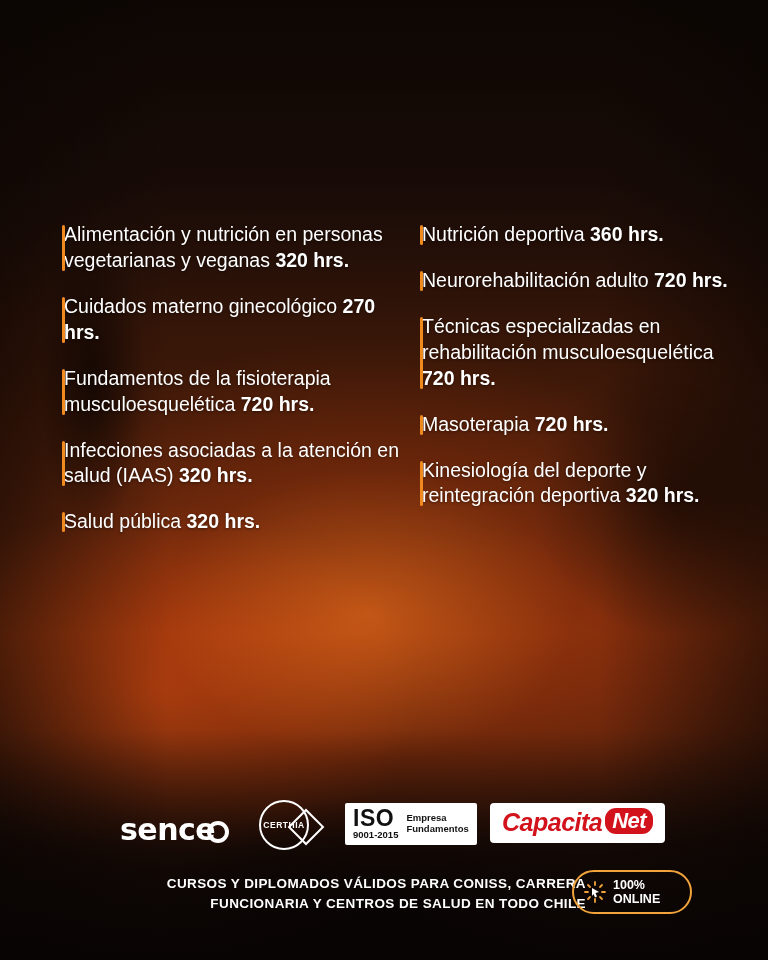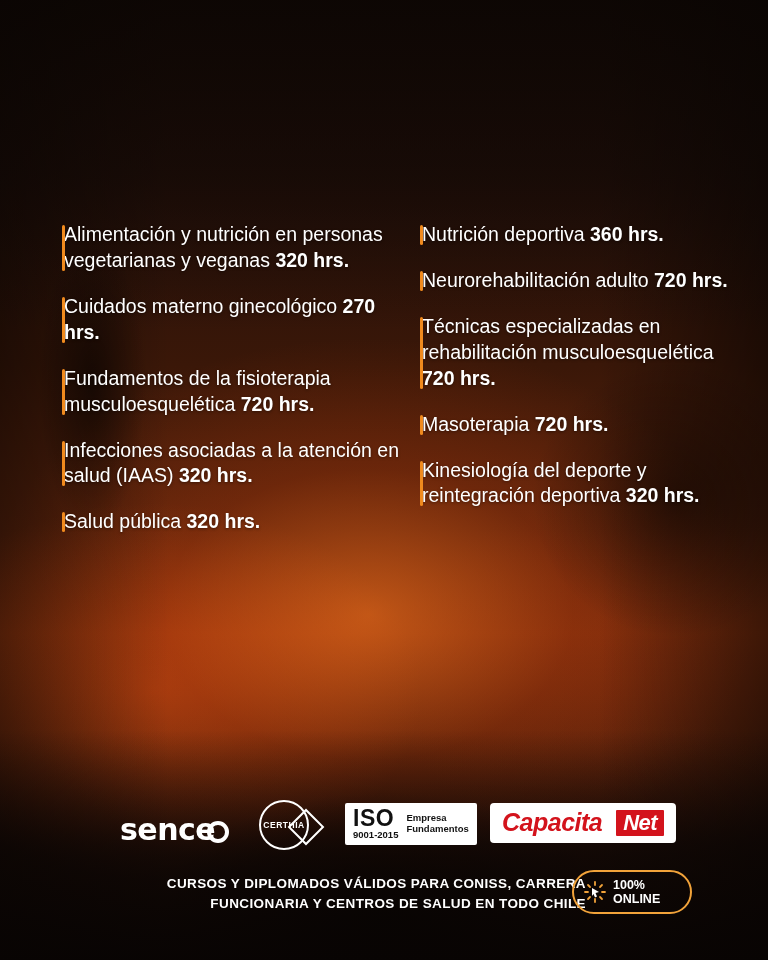--- a/index.html
+++ b/index.html
@@ -126,26 +126,26 @@
     background:#ffffff; color:#111; padding:4px 8px 4px 8px;
     display:flex; align-items:center; gap:8px; border-radius:2px;
   }
   .iso .big{ font-size:23px; font-weight:bold; letter-spacing:0.5px; line-height:1; }
   .iso .small{ font-size:9.5px; font-weight:bold; line-height:1.15; }
   .iso .right{ font-size:9.5px; font-weight:bold; line-height:1.15; text-align:left; }
 
   .capacita{ left:490px; top:0; }
   .capacita .box{
     background:#ffffff; border-radius:4px; padding:5px 12px 6px 12px;
-    display:flex; align-items:center; gap:14px;
+    display:flex; align-items:flex-start; gap:3px;
   }
   .capacita .c1{ color:#d3131c; font-size:25px; font-weight:bold; font-style:italic; letter-spacing:-0.5px; }
   .capacita .c2{
     color:#ffffff; background:#d3131c; font-size:22px; font-weight:bold; font-style:italic;
-    padding:0 7px; border-radius:1px; letter-spacing:-0.5px;
+    padding:0 7px; border-radius:11px; letter-spacing:-0.5px;
   }
 
   
   .bottom{
     position:absolute; left:0; bottom:36px; width:768px; height:54px;
   }
   .bottom-txt{
     position:absolute; left:46px; top:4px; width:540px;
     text-align:right; color:#ffffff; font-size:13.5px; font-weight:bold;
     line-height:1.5; letter-spacing:0.4px;

